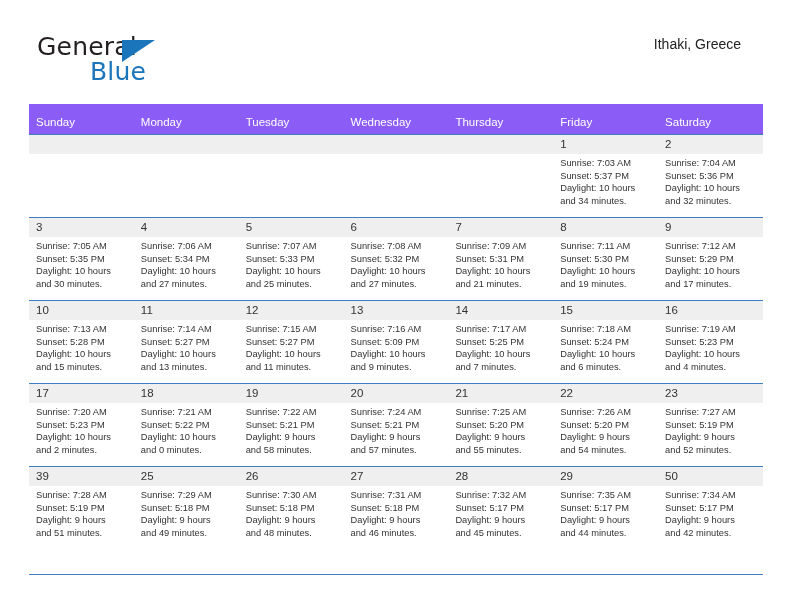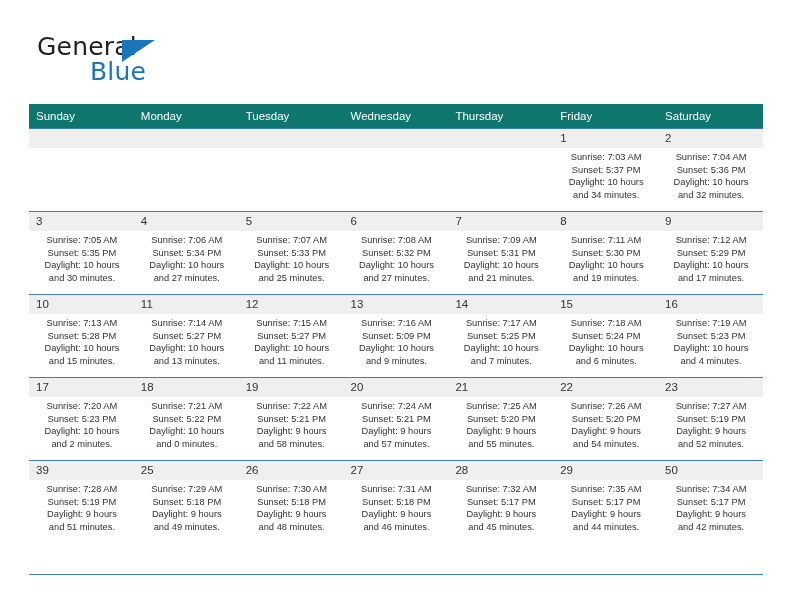--- a/index.html
+++ b/index.html
@@ -90,26 +90,26 @@
   
   .calendar {
     position: absolute;
     left: 29px;
     top: 104px;
     width: 734px;
     border-collapse: collapse;
     table-layout: fixed;
   }
   .calendar th {
-    background: #0f766e;
+    background: #8b5cf6;
     color: #ffffff;
     font-size: 11.5px;
     font-weight: 400;
     text-align: left;
-    padding: 6px 0 6px 7px;
+    padding: 12px 0 6px 7px;
     height: 10px;
     border: none;
   }
   .calendar td {
     vertical-align: top;
     padding: 0;
     border: none;
     border-top: 1px solid #3c7ebf;
     background: #ffffff;
     height: 82px;
@@ -122,21 +122,20 @@
     color: #333333;
     padding: 3px 0 3px 7px;
     height: 13px;
     line-height: 13px;
   }
   .day-num.empty {
     color: transparent;
   }
   .day-lines {
     padding: 3px 6px 0 7px;
-    text-align: center;
   }
   .day-lines div {
     font-size: 9.3px;
     line-height: 12.6px;
     color: #333333;
     white-space: nowrap;
   }
   .bottom-rule {
     position: absolute;
     left: 29px;
@@ -151,20 +150,21 @@
 
 <div class="page">
 
   <div class="header">
     <div class="logo">
       <span class="logo-general">General</span>
       <span class="logo-triangle"></span>
       <span class="logo-blue">Blue</span>
     </div>
     <div class="title-block">
+      <div class="location">Ithaki, Greece</div>
     </div>
   </div>
 
   <table class="calendar">
     <thead>
       <tr id="weekday-row">
           <th>Sunday</th>
           <th>Monday</th>
           <th>Tuesday</th>
           <th>Wednesday</th>

